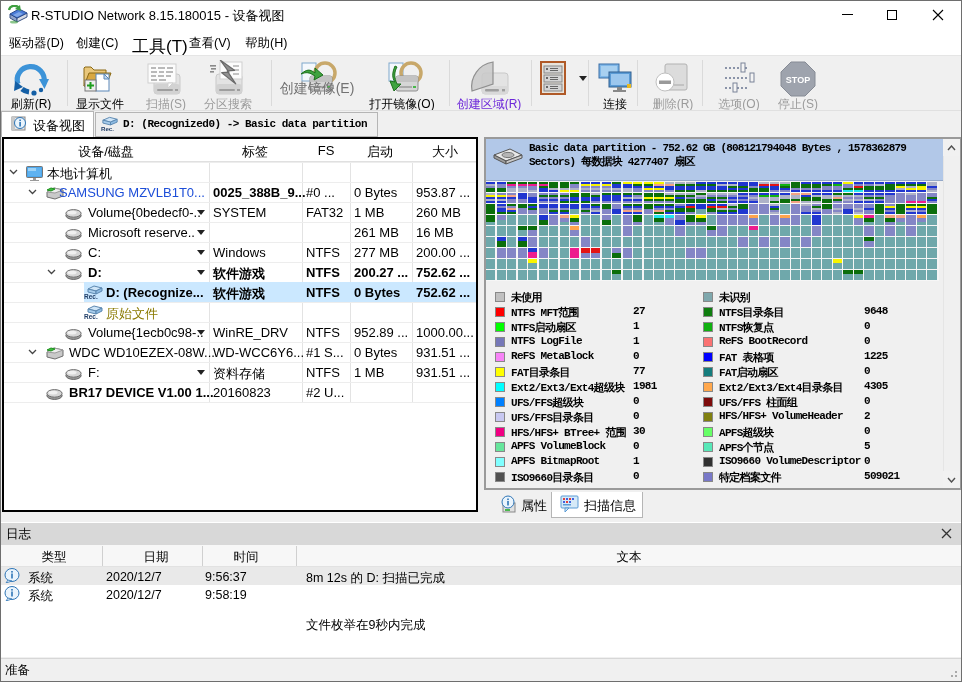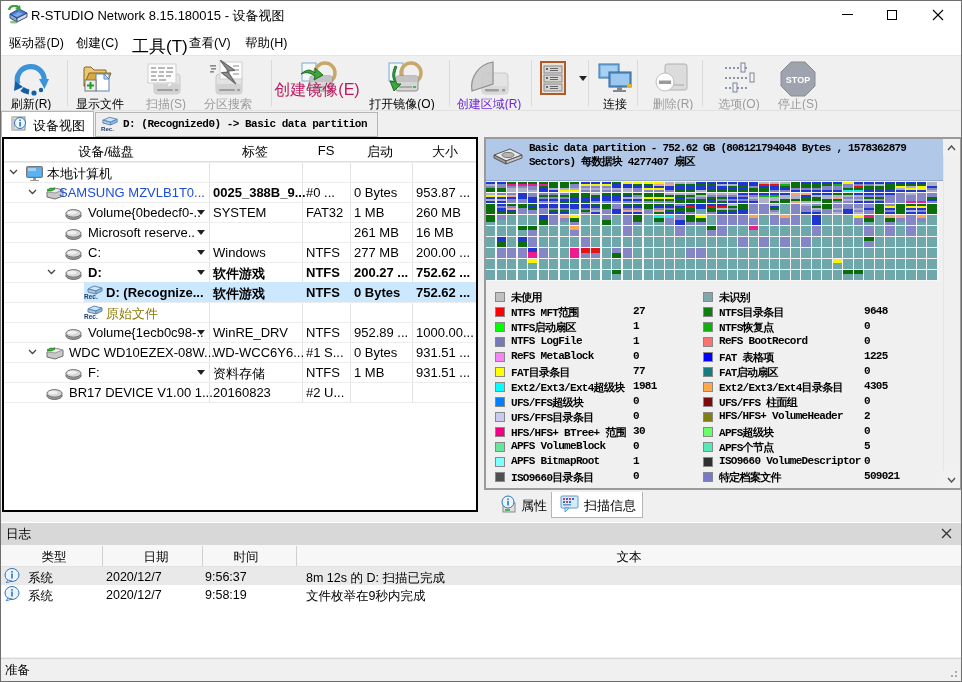--- a/index.html
+++ b/index.html
@@ -102,21 +102,21 @@
 <div style="position:absolute;left:228px;top:96px;transform:translateX(-50%);font-size:12px;color:#9B9B9B;white-space:nowrap">分区搜索</div>
 <div style="position:absolute;left:317px;top:60px;transform:translateX(-50%)"><svg width="44" height="36" viewBox="0 0 44 36">
 <rect x="7" y="3" width="14" height="18" fill="#F4F8FC" stroke="#7FA8CC"></rect>
 <circle cx="30" cy="13" r="10" fill="none" stroke="#C8A86A" stroke-width="3.5"></circle>
 <rect x="15" y="16" width="22" height="15" rx="2" fill="#D6D6D6" stroke="#8F8F8F"></rect>
 <rect x="15" y="16" width="22" height="6" rx="2" fill="#C3C3C3"></rect>
 <rect x="18" y="26" width="13" height="2" fill="#AAA"></rect>
       <rect x="32" y="26" width="3" height="2" fill="#49B84B"></rect>
 <path d="M6 14 C12 9 15 9 20 13 L20 8 L28 15 L19 20 L20 16 C14 12 11 12 6 14 Z" fill="#3FA33F" stroke="#1C701C"></path>
 </svg></div>
-<div style="position:absolute;left:317px;top:80px;transform:translateX(-50%);font-size:16px;color:#be185d;white-space:nowrap">创建镜像(E)</div>
+<div style="position:absolute;left:317px;top:80px;transform:translateX(-50%);font-size:14px;color:#737373;white-space:nowrap">创建镜像(E)</div>
 <div style="position:absolute;left:402px;top:60px;transform:translateX(-50%)"><svg width="44" height="36" viewBox="0 0 44 36">
 <rect x="9" y="3" width="14" height="18" fill="#F4F8FC" stroke="#7FA8CC"></rect>
 <circle cx="31" cy="13" r="10" fill="none" stroke="#C8A86A" stroke-width="3.5"></circle>
 <rect x="16" y="16" width="22" height="15" rx="2" fill="#D6D6D6" stroke="#8F8F8F"></rect>
 <rect x="16" y="16" width="22" height="6" rx="2" fill="#C3C3C3"></rect>
 <rect x="19" y="26" width="13" height="2" fill="#AAA"></rect>
       <rect x="33" y="26" width="3" height="2" fill="#49B84B"></rect>
 <path d="M15 6 C12 13 12 18 15 22 L10 21 L14 31 L21 24 L17 24 C14 18 14 12 17 7 Z" fill="#3FA33F" stroke="#1C701C"></path>
 </svg></div>
 <div style="position:absolute;left:402px;top:96px;transform:translateX(-50%);font-size:12px;color:#000;white-space:nowrap">打开镜像(O)</div>
@@ -356,21 +356,21 @@
 <div style="position:absolute;left:197px;top:370px;width:0;height:0;border-left:4px solid transparent;border-right:4px solid transparent;border-top:5px solid #222"></div>
 <div class="trt" style="left:213px;top:365px;font-weight:normal">资料存储</div>
 <div class="trt" style="left:306px;top:365px;font-weight:normal">NTFS</div>
 <div class="trt" style="left:354px;top:365px;font-weight:normal">1 MB</div>
 <div class="trt" style="left:416px;top:365px;font-weight:normal">931.51 ...</div>
 <div style="position:absolute;left:46px;top:386px"><svg width="17" height="12" viewBox="0 0 17 12">
       <ellipse cx="8.5" cy="7.6" rx="7.6" ry="3.8" fill="#9E9E9E" stroke="#606060"></ellipse>
       <ellipse cx="8.5" cy="5.4" rx="7.6" ry="3.8" fill="#D6D6D6" stroke="#6E6E6E"></ellipse>
       <ellipse cx="7" cy="4.6" rx="4.6" ry="1.9" fill="#F0F0F0"></ellipse>
     </svg></div>
-<div class="trt" style="left:69px;top:385px;font-weight:normal;color:#000">BR17 DEVICE V1.00 1...</div>
+<div class="trt" style="left:69px;top:385px;font-weight:bold;color:#000">BR17 DEVICE V1.00 1...</div>
 <div class="trt" style="left:213px;top:385px;font-weight:normal">20160823</div>
 <div class="trt" style="left:306px;top:385px;font-weight:normal">#2 U...</div>
 
 <div class="abs" style="left:484px;top:137px;width:477px;height:353px;background:#F0F0F0;border:2px solid #9A9A9A;border-right:1px solid #9A9A9A"></div>
 <div class="abs" style="left:486px;top:139px;width:457px;height:42px;background:#B2C8E8;border-bottom:1px solid #93A8C8"></div>
 <div class="abs" style="left:492px;top:143px"><svg width="32" height="24" viewBox="0 0 32 24">
       <path d="M2 12 L14 18 L30 12 L18 6 Z" fill="#E8E8E8" stroke="#555"></path>
       <path d="M2 12 L2 15 L14 21 L14 18 Z" fill="#9d9d9d" stroke="#555"></path>
       <path d="M14 18 L14 21 L30 15 L30 12 Z" fill="#C9C9C9" stroke="#555"></path>
       <ellipse cx="16" cy="12" rx="6" ry="2.6" fill="#B5B5B5" stroke="#777"></ellipse>
@@ -1419,21 +1419,21 @@
 <div class="abs" style="left:306px;top:570px;font-size:12.5px">8m 12s 的 D: 扫描已完成</div>
 <div class="abs" style="left:4px;top:586px"><svg width="16" height="15" viewBox="0 0 16 15">
       <ellipse cx="8" cy="7" rx="7" ry="6.5" fill="#EAF4FC" stroke="#2E75B6"></ellipse>
       <path d="M4 12 L2 15 L8 13 Z" fill="#EAF4FC" stroke="#2E75B6" stroke-width="0.8"></path>
       <rect x="7.2" y="3" width="1.6" height="1.6" fill="#2E75B6"></rect>
       <rect x="7.2" y="5.5" width="1.6" height="5" fill="#2E75B6"></rect>
     </svg></div>
 <div class="abs" style="left:28px;top:588px;font-size:12.5px">系统</div>
 <div class="abs" style="left:106px;top:588px;font-size:12.5px">2020/12/7</div>
 <div class="abs" style="left:205px;top:588px;font-size:12.5px">9:58:19</div>
-<div class="abs" style="left:306px;top:588px;font-size:12.5px">文件枚举在9秒内完成</div>
+<div class="abs" style="left:306px;top:617px;font-size:12.5px">文件枚举在9秒内完成</div>
 
 <div class="abs" style="left:1px;top:658px;width:960px;height:23px;background:#F0F0F0;border-top:1px solid #D7D7D7"></div>
 <div class="abs" style="left:5px;top:662px;font-size:12.5px">准备</div>
 <svg class="abs" style="left:948px;top:668px" width="10" height="10" viewBox="0 0 10 10">
     <g fill="#AAA">
       <rect x="7" y="7" width="2" height="2"></rect>
       <rect x="7" y="3" width="2" height="2"></rect>
       <rect x="3" y="7" width="2" height="2"></rect>
     </g>
   </svg>

